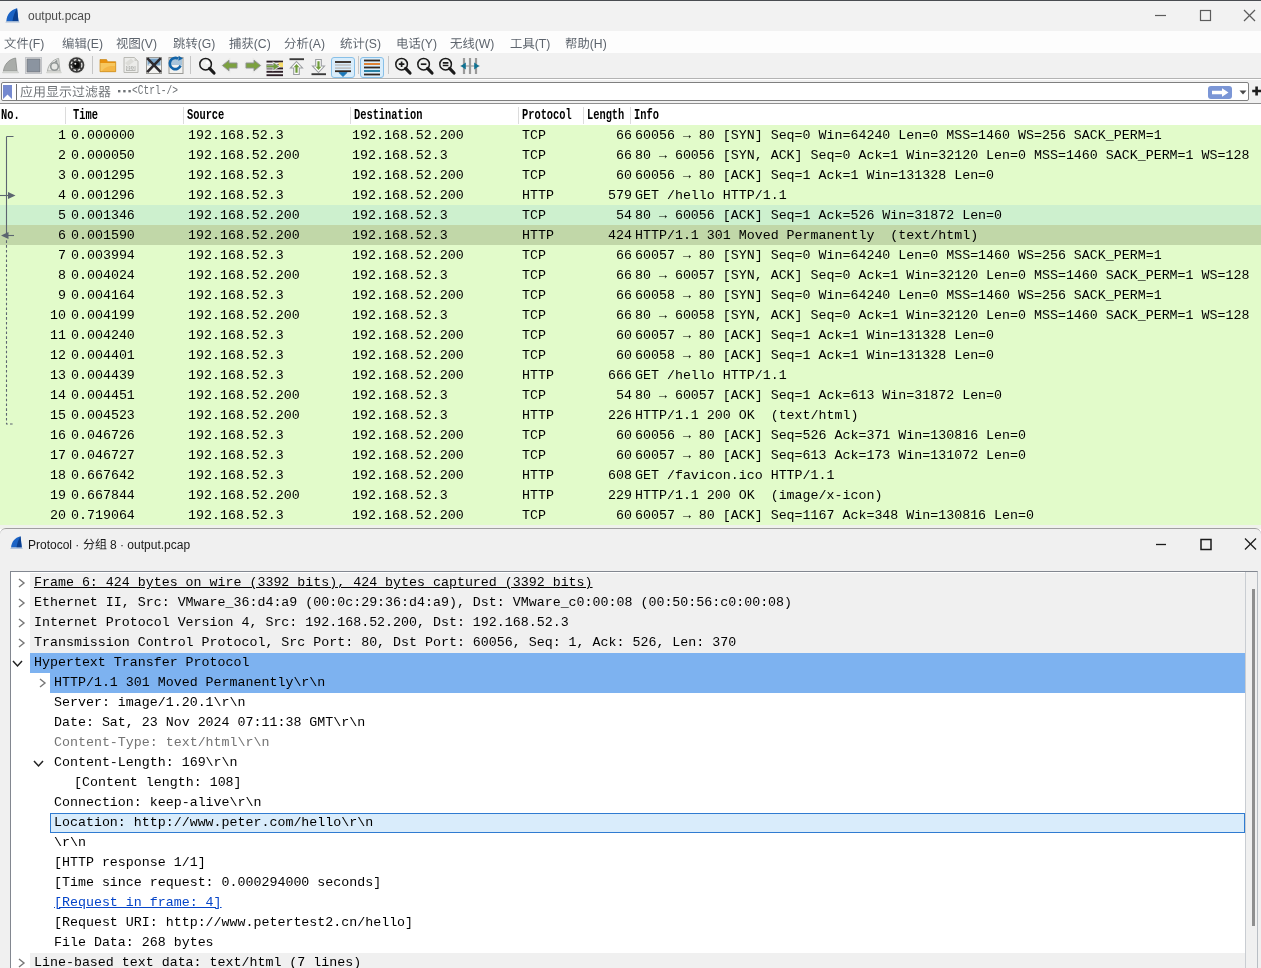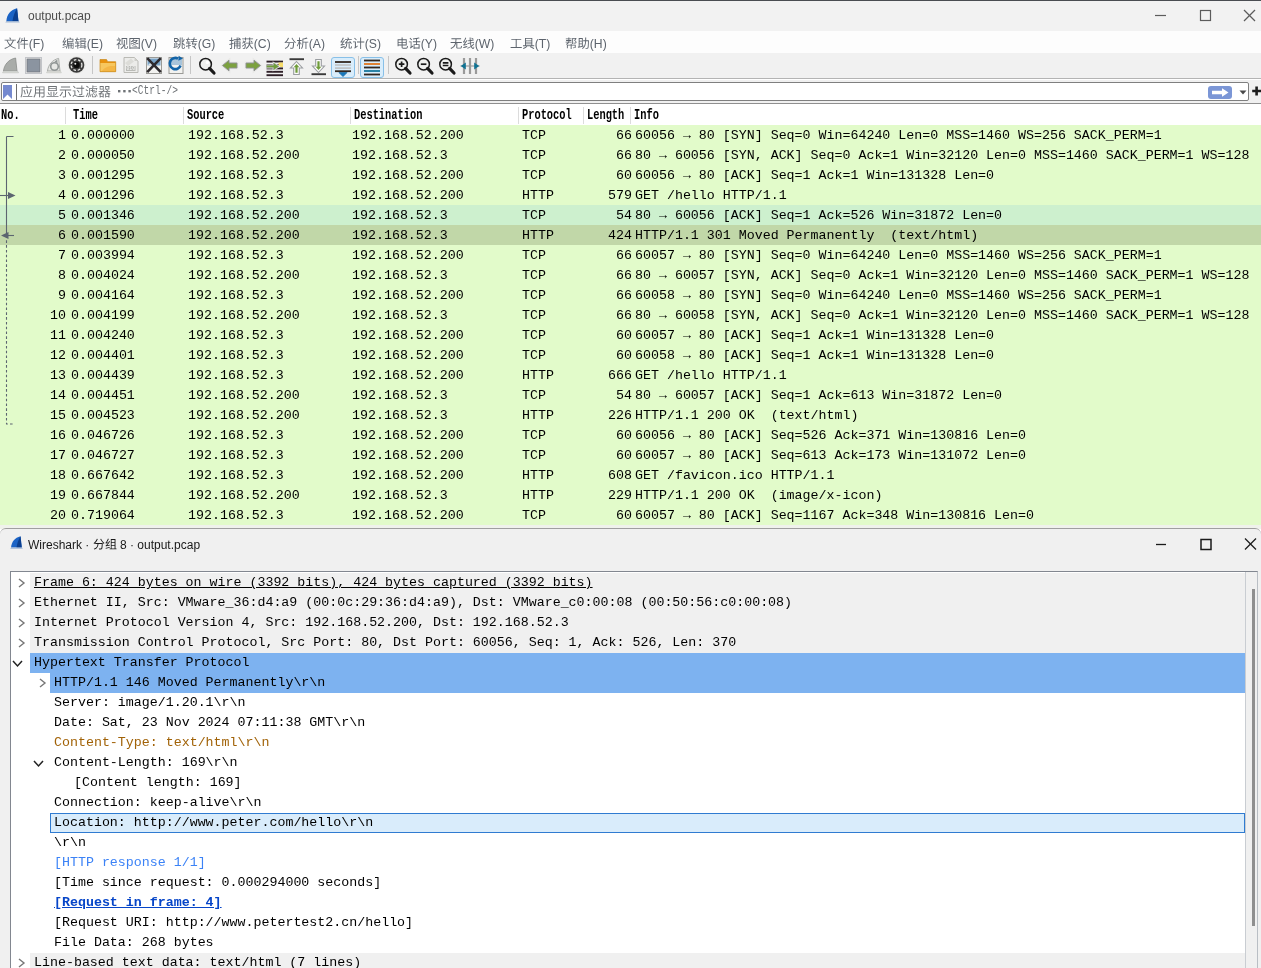--- a/index.html
+++ b/index.html
@@ -284,21 +284,21 @@
 </g>
 <path d="M8 67 L15.5 70.5 L8 74 Z" fill="#5c6570"></path>
 <path d="M8.5 107 L1 110.5 L8.5 114 Z" fill="#5c6570"></path>
 </svg>
 <div class="abs" style="left:0;top:528px;width:1261px;height:440px;background:#f0f0f0;border-top:1px solid #9f9f9f;border-radius:6px 6px 0 0"></div>
 <svg class="abs" style="left:9px;top:535px" width="15" height="15" viewBox="0 0 16 16">
     <path d="M2.2 13.4 C2.6 7.2 6.2 2.6 12.3 1.2 L13.6 13.4 Z" fill="#1b63c5"></path>
     <path d="M8 13.4 C8.5 9 10 5 12.3 1.2 L13.6 13.4 Z" fill="#0b3f8f"></path>
     <path d="M1.2 14.6 L14.8 14.6 L13.9 13.2 L2.3 13.2 Z" fill="#9fb6d4"></path>
   </svg>
-<div class="abs" style="left:28px;top:538px;font-size:12px;color:#191919;white-space:nowrap"><span style="vertical-align:top;line-height:14px">Wireshark · </span><svg style="display:inline-block;vertical-align:top" width="24.0" height="12.7" viewBox="0 0 24.0 12.7" fill="#191919">
+<div class="abs" style="left:28px;top:538px;font-size:12px;color:#191919;white-space:nowrap"><span style="vertical-align:top;line-height:14px">Protocol · </span><svg style="display:inline-block;vertical-align:top" width="24.0" height="12.7" viewBox="0 0 24.0 12.7" fill="#191919">
       <path transform="translate(0.0 10.6)" d="M8.1 -9.9 7.2 -9.5C8.1 -7.8 9.5 -5.8 10.8 -4.7C11 -5 11.3 -5.3 11.5 -5.5C10.3 -6.4 8.8 -8.2 8.1 -9.9ZM3.9 -9.8C3.2 -8 2 -6.3 0.5 -5.3C0.7 -5.1 1.1 -4.8 1.3 -4.6C1.6 -4.9 1.9 -5.2 2.2 -5.5V-4.7H4.6C4.3 -2.6 3.6 -0.7 0.8 0.2C1 0.4 1.2 0.8 1.3 1C4.4 -0.1 5.2 -2.3 5.5 -4.7H8.8C8.6 -1.7 8.5 -0.5 8.2 -0.2C8 -0 7.9 -0 7.6 -0C7.4 -0 6.6 -0 5.8 -0.1C6 0.2 6.1 0.5 6.1 0.8C6.9 0.9 7.6 0.9 8 0.8C8.4 0.8 8.7 0.7 9 0.4C9.4 -0.1 9.6 -1.4 9.7 -5.1C9.7 -5.2 9.7 -5.5 9.7 -5.5H2.3C3.3 -6.6 4.2 -8 4.8 -9.6Z"></path>
       <path transform="translate(12.0 10.6)" d="M0.6 -0.7 0.8 0.2C1.9 -0.1 3.4 -0.5 4.8 -0.9L4.7 -1.6C3.2 -1.3 1.6 -0.9 0.6 -0.7ZM5.8 -9.5V-0.1H4.6V0.7H11.5V-0.1H10.5V-9.5ZM6.6 -0.1V-2.5H9.6V-0.1ZM6.6 -5.6H9.6V-3.3H6.6ZM6.6 -6.4V-8.7H9.6V-6.4ZM0.8 -5.1C1 -5.2 1.3 -5.2 2.9 -5.4C2.3 -4.7 1.8 -4 1.6 -3.8C1.2 -3.3 0.9 -3 0.6 -3C0.7 -2.8 0.8 -2.4 0.9 -2.2C1.1 -2.3 1.5 -2.4 4.8 -3.1C4.8 -3.3 4.8 -3.6 4.8 -3.9L2.2 -3.4C3.2 -4.4 4.2 -5.8 5 -7.1L4.3 -7.5C4 -7.1 3.7 -6.7 3.5 -6.2L1.7 -6C2.5 -7.1 3.2 -8.4 3.8 -9.7L3 -10.1C2.5 -8.6 1.5 -7.1 1.2 -6.7C0.9 -6.3 0.7 -6 0.5 -5.9C0.6 -5.7 0.7 -5.3 0.8 -5.1Z"></path>
     </svg><span style="vertical-align:top;line-height:14px"> 8 · output.pcap</span></div>
 <svg class="abs" style="left:1145px;top:534px" width="116" height="20" viewBox="0 0 116 20">
 <g stroke="#1a1a1a" stroke-width="1.3" fill="none">
 <line x1="11" y1="10.5" x2="21" y2="10.5"></line>
 <rect x="56" y="5.5" width="10" height="10" stroke-width="1.5"></rect>
 <line x1="100" y1="4.5" x2="111" y2="15.5"></line>
       <line x1="111" y1="4.5" x2="100" y2="15.5"></line>
 </g>
@@ -326,37 +326,37 @@
 <div class="abs mono" style="left:34px;top:633px;height:20px;line-height:20px;color:#000;">Transmission Control Protocol, Src Port: 80, Dst Port: 60056, Seq: 1, Ack: 526, Len: 370</div>
 <svg class="abs" style="left:17px;top:638px" width="9" height="10" viewBox="0 0 9 10">
     <path d="M2 1 L7 5 L2 9" fill="none" stroke="#777" stroke-width="1.4"></path>
   </svg>
 <div class="abs" style="left:30px;top:653px;width:1215px;height:20px;background:#7db2f0"></div>
 <div class="abs mono" style="left:34px;top:653px;height:20px;line-height:20px;color:#000;">Hypertext Transfer Protocol</div>
 <svg class="abs" style="left:12px;top:659px" width="11" height="9" viewBox="0 0 11 9">
     <path d="M1 2 L5.5 7 L10 2" fill="none" stroke="#222" stroke-width="1.5"></path>
   </svg>
 <div class="abs" style="left:50px;top:673px;width:1195px;height:20px;background:#7db2f0"></div>
-<div class="abs mono" style="left:54px;top:673px;height:20px;line-height:20px;color:#000;">HTTP/1.1 146 Moved Permanently\r\n</div>
+<div class="abs mono" style="left:54px;top:673px;height:20px;line-height:20px;color:#000;">HTTP/1.1 301 Moved Permanently\r\n</div>
 <svg class="abs" style="left:38px;top:678px" width="9" height="10" viewBox="0 0 9 10">
     <path d="M2 1 L7 5 L2 9" fill="none" stroke="#777" stroke-width="1.4"></path>
   </svg>
 <div class="abs mono" style="left:54px;top:693px;height:20px;line-height:20px;color:#000;">Server: image/1.20.1\r\n</div>
 <div class="abs mono" style="left:54px;top:713px;height:20px;line-height:20px;color:#000;">Date: Sat, 23 Nov 2024 07:11:38 GMT\r\n</div>
-<div class="abs mono" style="left:54px;top:733px;height:20px;line-height:20px;color:#a16207;font-family:Liberation Mono, monospace;">Content-Type: text/html\r\n</div>
+<div class="abs mono" style="left:54px;top:733px;height:20px;line-height:20px;color:#737373;font-family:Liberation Mono, monospace;">Content-Type: text/html\r\n</div>
 <div class="abs mono" style="left:54px;top:753px;height:20px;line-height:20px;color:#000;">Content-Length: 169\r\n</div>
 <svg class="abs" style="left:33px;top:759px" width="11" height="9" viewBox="0 0 11 9">
     <path d="M1 2 L5.5 7 L10 2" fill="none" stroke="#222" stroke-width="1.5"></path>
   </svg>
-<div class="abs mono" style="left:74px;top:773px;height:20px;line-height:20px;color:#000;">[Content length: 169]</div>
+<div class="abs mono" style="left:74px;top:773px;height:20px;line-height:20px;color:#000;">[Content length: 108]</div>
 <div class="abs mono" style="left:54px;top:793px;height:20px;line-height:20px;color:#000;">Connection: keep-alive\r\n</div>
 <div class="abs" style="left:50px;top:813px;width:1195px;height:20px;background:#d9ecfb;border:1px solid #2f7bd1"></div>
 <div class="abs mono" style="left:54px;top:813px;height:20px;line-height:20px;color:#000;">Location: http://www.peter.com/hello\r\n</div>
 <div class="abs mono" style="left:54px;top:833px;height:20px;line-height:20px;color:#000;">\r\n</div>
-<div class="abs mono" style="left:54px;top:853px;height:20px;line-height:20px;color:#3b82f6;">[HTTP response 1/1]</div>
+<div class="abs mono" style="left:54px;top:853px;height:20px;line-height:20px;color:#000000;">[HTTP response 1/1]</div>
 <div class="abs mono" style="left:54px;top:873px;height:20px;line-height:20px;color:#000;">[Time since request: 0.000294000 seconds]</div>
-<div class="abs mono" style="left:54px;top:893px;height:20px;line-height:20px;color:#0645c8;text-decoration:underline;font-weight:bold;">[Request in frame: 4]</div>
+<div class="abs mono" style="left:54px;top:893px;height:20px;line-height:20px;color:#0645c8;text-decoration:underline;">[Request in frame: 4]</div>
 <div class="abs mono" style="left:54px;top:913px;height:20px;line-height:20px;color:#000;">[Request URI: http://www.petertest2.cn/hello]</div>
 <div class="abs mono" style="left:54px;top:933px;height:20px;line-height:20px;color:#000;">File Data: 268 bytes</div>
 <div class="abs" style="left:30px;top:953px;width:1215px;height:20px;background:#f0f0f0"></div>
 <div class="abs mono" style="left:34px;top:953px;height:20px;line-height:20px;color:#000;">Line-based text data: text/html (7 lines)</div>
 <svg class="abs" style="left:17px;top:958px" width="9" height="10" viewBox="0 0 9 10">
     <path d="M2 1 L7 5 L2 9" fill="none" stroke="#777" stroke-width="1.4"></path>
   </svg>
 </body></html>

